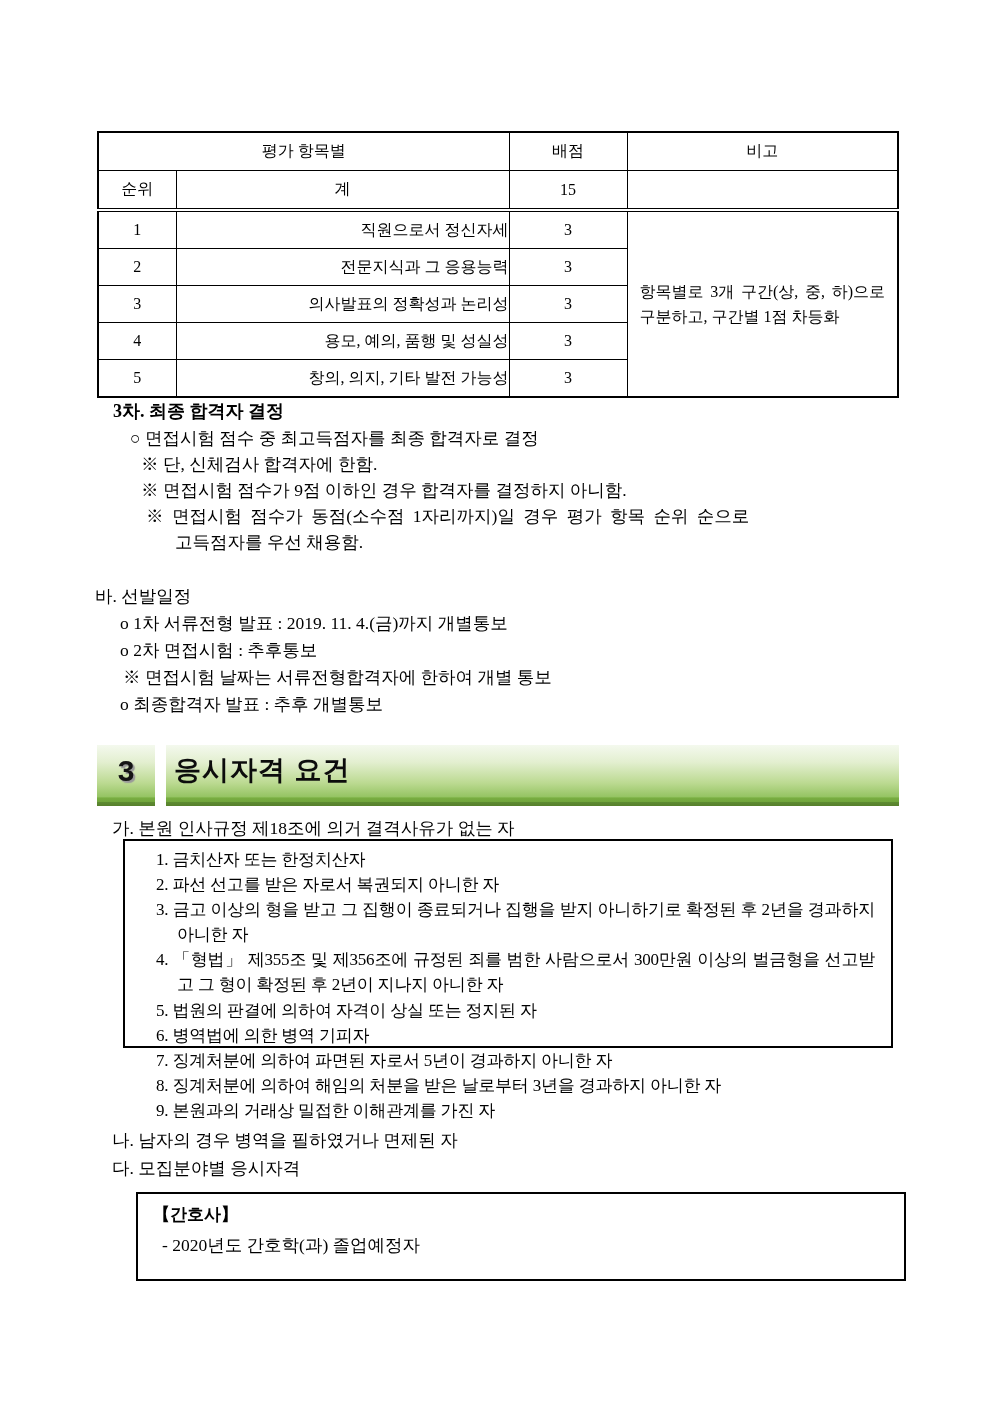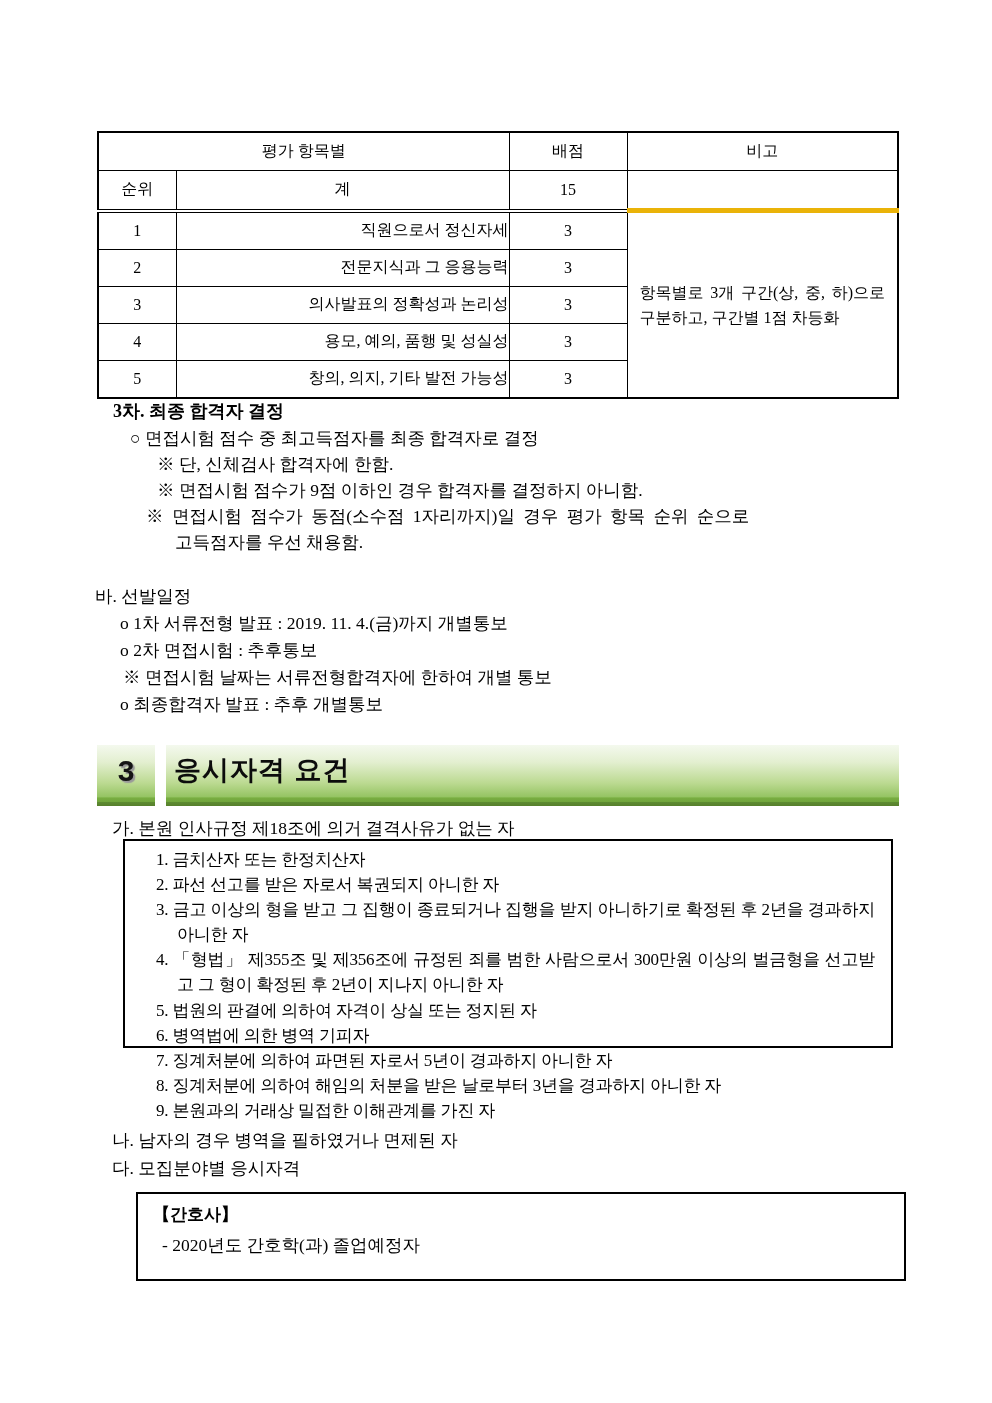--- a/index.html
+++ b/index.html
@@ -14,28 +14,28 @@
     font-size:16px;table-layout:fixed;margin-top:12px;
   }
   .eval-table td{border:1px solid #000;text-align:center;padding:0;overflow:hidden;}
   .eval-table .thead td{height:37px;}
   .eval-table .subhead td{height:37px;border-bottom:4px double #000;}
   .eval-table .drow td{height:36px;}
   .eval-table .drow + .drow td{border-top:1px dotted #555;}
   .eval-table td.item-cell{text-align:right;padding-left:2px;}
   .eval-table td.note-cell{
     text-align:justify;vertical-align:middle;
-    padding:4px 12px;line-height:25px;border-top:5px solid #eab308;
+    padding:4px 12px;line-height:25px;border-top:1px solid #eab308;
   }
   
   .final-round{position:absolute;left:113px;top:399px;width:800px;font-size:17.5px;}
   .fr-title{font-weight:bold;font-size:18px;}
   .fr-line{margin-top:5px;line-height:21px;}
   .ind-a{margin-left:17px;}
-  .ind-b{margin-left:44px;}
+  .ind-b{margin-left:28px;}
   .ind-c{margin-left:33px;word-spacing:4px;}
   .ind-d{margin-left:62px;}
   
   .schedule{position:absolute;left:95px;top:585px;width:810px;font-size:17.5px;}
   .sch-title{line-height:22px;}
   .sch-item{margin-left:25px;margin-top:6px;line-height:21px;}
   .sch-item.sub{margin-left:28px;}
   
   .banner{position:absolute;left:97px;top:745px;width:802px;height:61px;
     font-family:"Liberation Sans","DejaVu Sans",sans-serif;}

